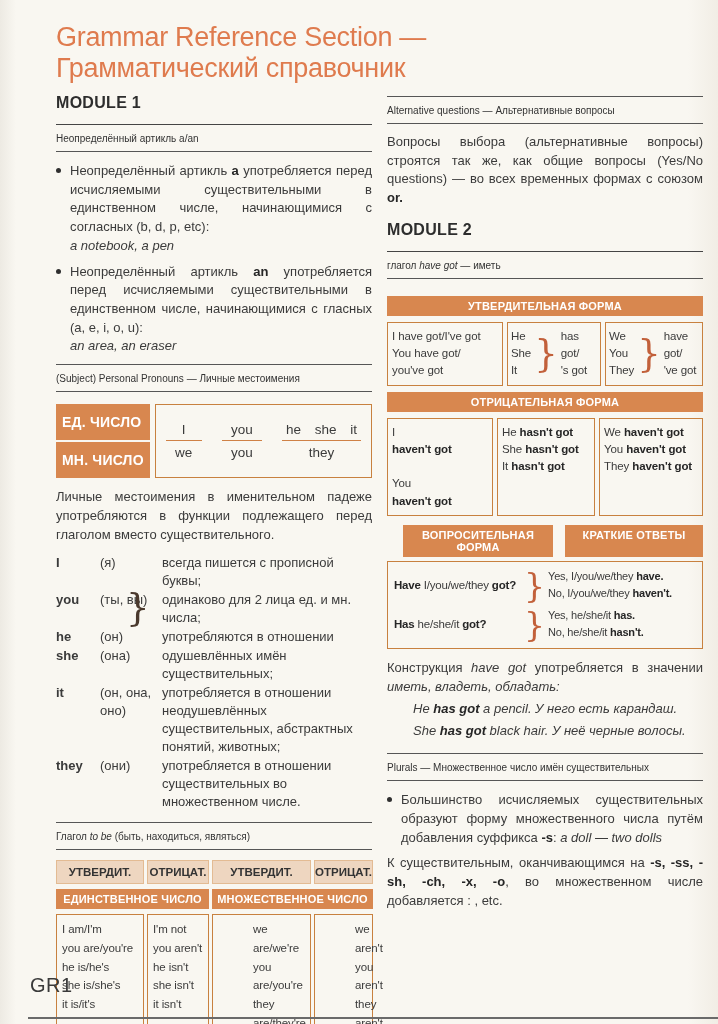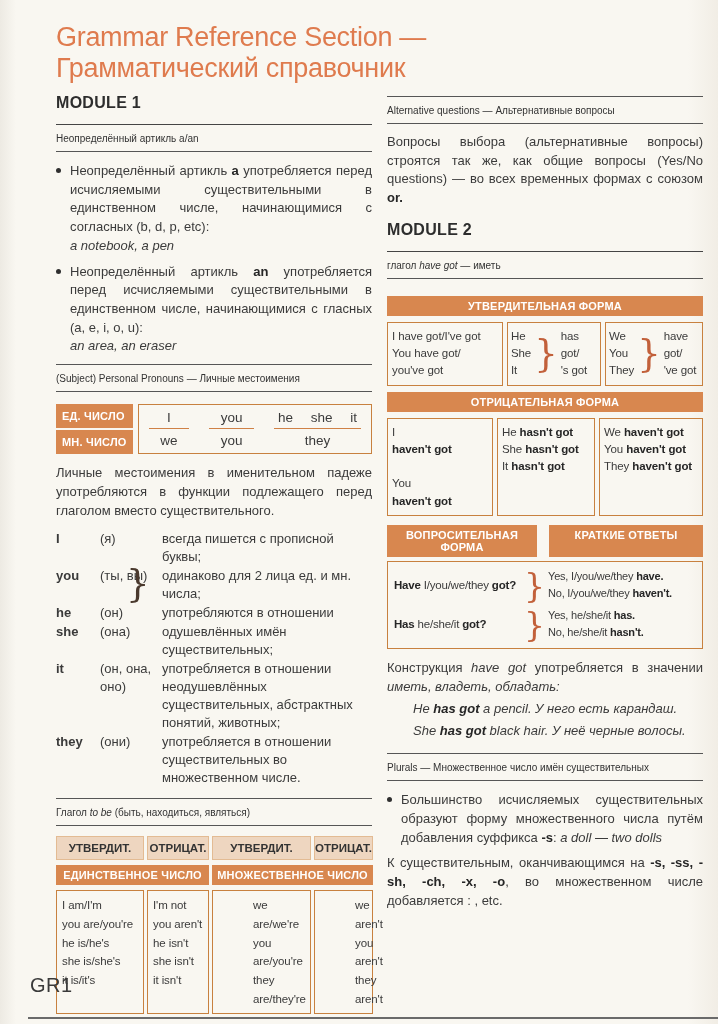--- a/index.html
+++ b/index.html
@@ -26,21 +26,21 @@
   .para { text-align:justify; line-height:1.44; margin:9px 0; }
 
   .bullets { margin:10px 0 8px; }
   .bullet { display:flex; gap:9px; margin-bottom:7px; }
   .dot { flex:0 0 5px; width:5px; height:5px; border-radius:50%; background:#2f2f2f; margin-top:6px; }
   .btext { text-align:justify; line-height:1.44; }
 
   
   .ptable { display:flex; gap:5px; margin:12px 0 10px; }
   .plabels { display:flex; flex-direction:column; gap:2px; }
-  .plabel { background:#d8874f; color:#fff; font-weight:bold; font-size:11px; padding:0 6px; height:24px; display:flex; align-items:center; letter-spacing:.2px; }
+  .plabel { background:#d8874f; color:#fff; font-weight:bold; font-size:14px; padding:0 6px; height:36px; display:flex; align-items:center; letter-spacing:.2px; }
   .pgrid { flex:1; border:1.3px solid #c8813f; display:grid; grid-template-columns:26% 28% 46%; align-content:center; }
   .pcell { height:23px; display:flex; align-items:center; justify-content:center; font-size:13.5px; position:relative; }
   .pcell.u::after { content:""; position:absolute; left:10px; right:10px; bottom:0; border-bottom:1.6px solid #cf8146; }
   .pcell.three { justify-content:space-between; padding:0 14px; }
 
   
   .plist { position:relative; margin:10px 0 12px; }
   .prow { display:grid; grid-template-columns:44px 62px 1fr; line-height:1.38; margin-bottom:1px; }
   .pron { font-weight:bold; color:#3a3a3a; }
   .pbrace { position:absolute; left:70px; top:35px; font-size:37px; line-height:37px; color:#4a392d; font-family:"DejaVu Serif", serif; }
@@ -57,21 +57,21 @@
   
   .ex { font-style:italic; margin:3px 0 3px 26px; line-height:1.46; }
   .hg3 { display:grid; grid-template-columns:116px 94px 98px; gap:4px; margin-top:6px; margin-bottom:6px; }
   .hgcell { border:1.3px solid #c8813f; padding:5px 4px; font-size:11.5px; line-height:1.5; white-space:pre-line; letter-spacing:-.1px; }
   .hgflex { display:flex; align-items:center; gap:3px; white-space:normal; padding:4px 3px; }
   .hgflex .pn { white-space:pre-line; }
   .bg { font-size:37px; color:#c2603a; font-family:"DejaVu Serif", serif; line-height:1; }
   .fm { white-space:pre-line; }
   .neg3 { grid-template-columns:106px 98px 104px; }
   .vcenter { display:flex; flex-direction:column; justify-content:center; }
-  .hgqbands { display:grid; grid-template-columns:150px 1fr; gap:12px; margin-top:9px; }
+  .hgqbands { display:grid; grid-template-columns:150px 1fr; gap:12px; margin-top:9px;margin-left:16px; }
   .hgqbox { border:1.3px solid #c8813f; padding:4px 6px; margin-top:4px; }
   .hgqrow { display:flex; align-items:center; gap:3px; min-height:39px; }
   .hgq { flex:0 0 127px; font-size:11.5px; line-height:1.3; letter-spacing:-.2px; }
   .hgbrace { font-size:33px; color:#c2603a; font-family:"DejaVu Serif", serif; line-height:1; flex:0 0 13px; }
   .hga { font-size:11px; line-height:1.6; letter-spacing:-.2px; white-space:nowrap; }
 
   .gr { position:absolute; left:30px; top:974px; font-size:20px; color:#3a3a3a; letter-spacing:.5px; }
   .scanline { position:absolute; left:28px; right:0; top:1017px; height:2px; background:#6a6a6a; }
   b { color:#262626; }
 </style>

